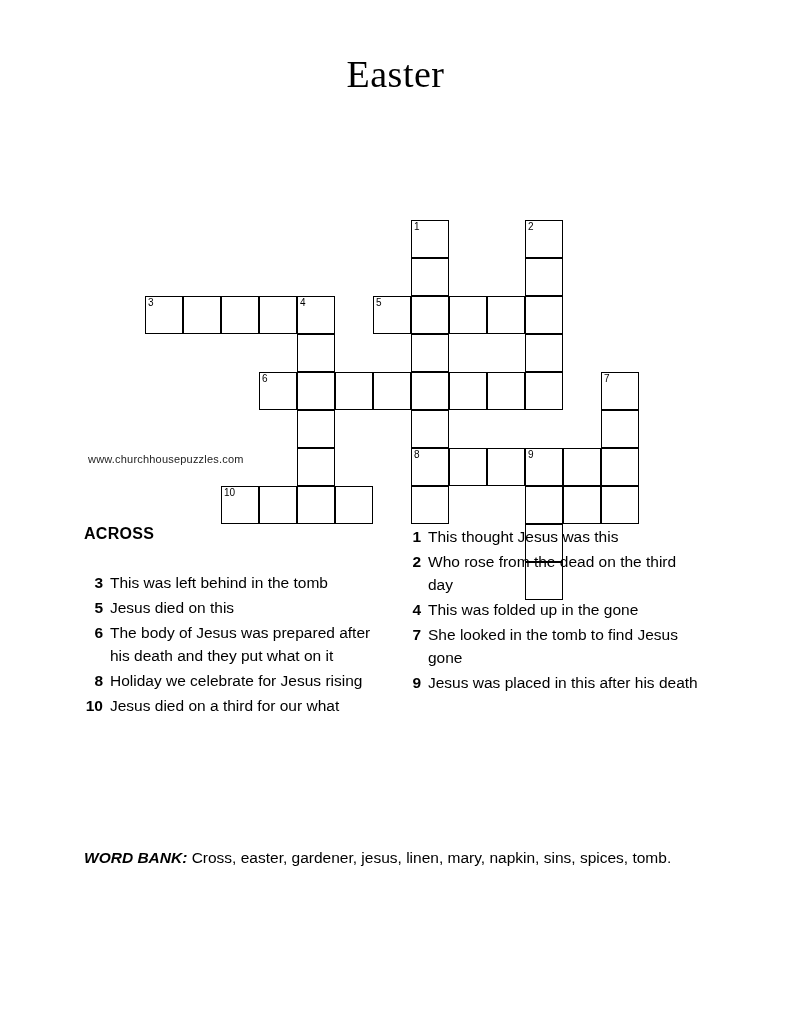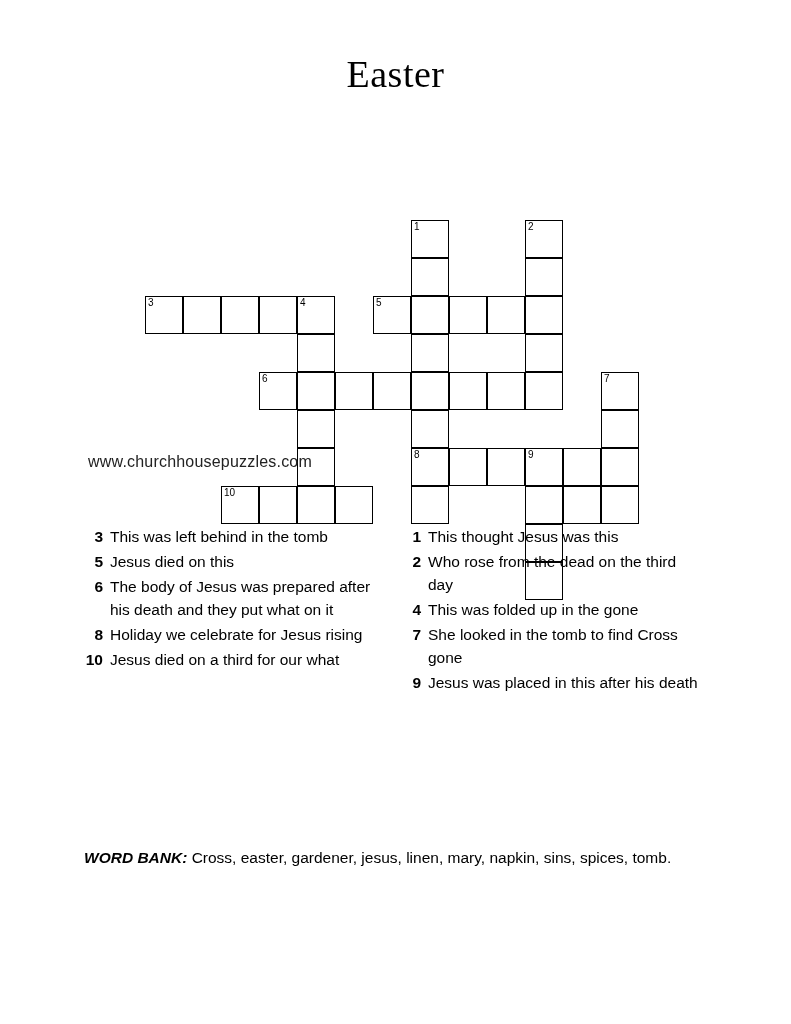--- a/index.html
+++ b/index.html
@@ -54,21 +54,21 @@
     top: 0px;
     font-size: 10px;
     line-height: 12px;
     font-family: "Liberation Sans", sans-serif;
   }
 
   #watermark {
     position: absolute;
     left: 88px;
     top: 345px;
-    font-size: 16px;
+    font-size: 11px;
     color: #222222;
     letter-spacing: 0.2px;
   }
 
   
   #clues {
     position: absolute;
     top: 525px;
     left: 0;
     width: 791px;
@@ -189,20 +189,21 @@
       <div class="cell" style="left: 563px; top: 378px;"></div>
       <div class="cell" style="left: 601px; top: 378px;"></div>
       <div class="cell" style="left: 525px; top: 416px;"></div>
       <div class="cell" style="left: 525px; top: 454px;"></div>
     </div>
   <div id="watermark">www.churchhousepuzzles.com</div>
 </div>
 
 <div id="clues">
   <div class="clue-col" id="col-across">
+    <div class="clue-head">ACROSS</div>
     <div id="across-list">
         <div class="clue">
           <span class="cnum">3</span>
           <span class="ctext">This was left behind in the tomb</span>
         </div>
         <div class="clue">
           <span class="cnum">5</span>
           <span class="ctext">Jesus died on this</span>
         </div>
         <div class="clue">
@@ -228,21 +229,21 @@
         <div class="clue">
           <span class="cnum">2</span>
           <span class="ctext">Who rose from the dead on the third day</span>
         </div>
         <div class="clue">
           <span class="cnum">4</span>
           <span class="ctext">This was folded up in the gone</span>
         </div>
         <div class="clue">
           <span class="cnum">7</span>
-          <span class="ctext">She looked in the tomb to find Cross gone</span>
+          <span class="ctext">She looked in the tomb to find Jesus gone</span>
         </div>
         <div class="clue">
           <span class="cnum">9</span>
           <span class="ctext">Jesus was placed in this after his death</span>
         </div>
       </div>
   </div>
 </div>
 
 <div id="wordbank">

